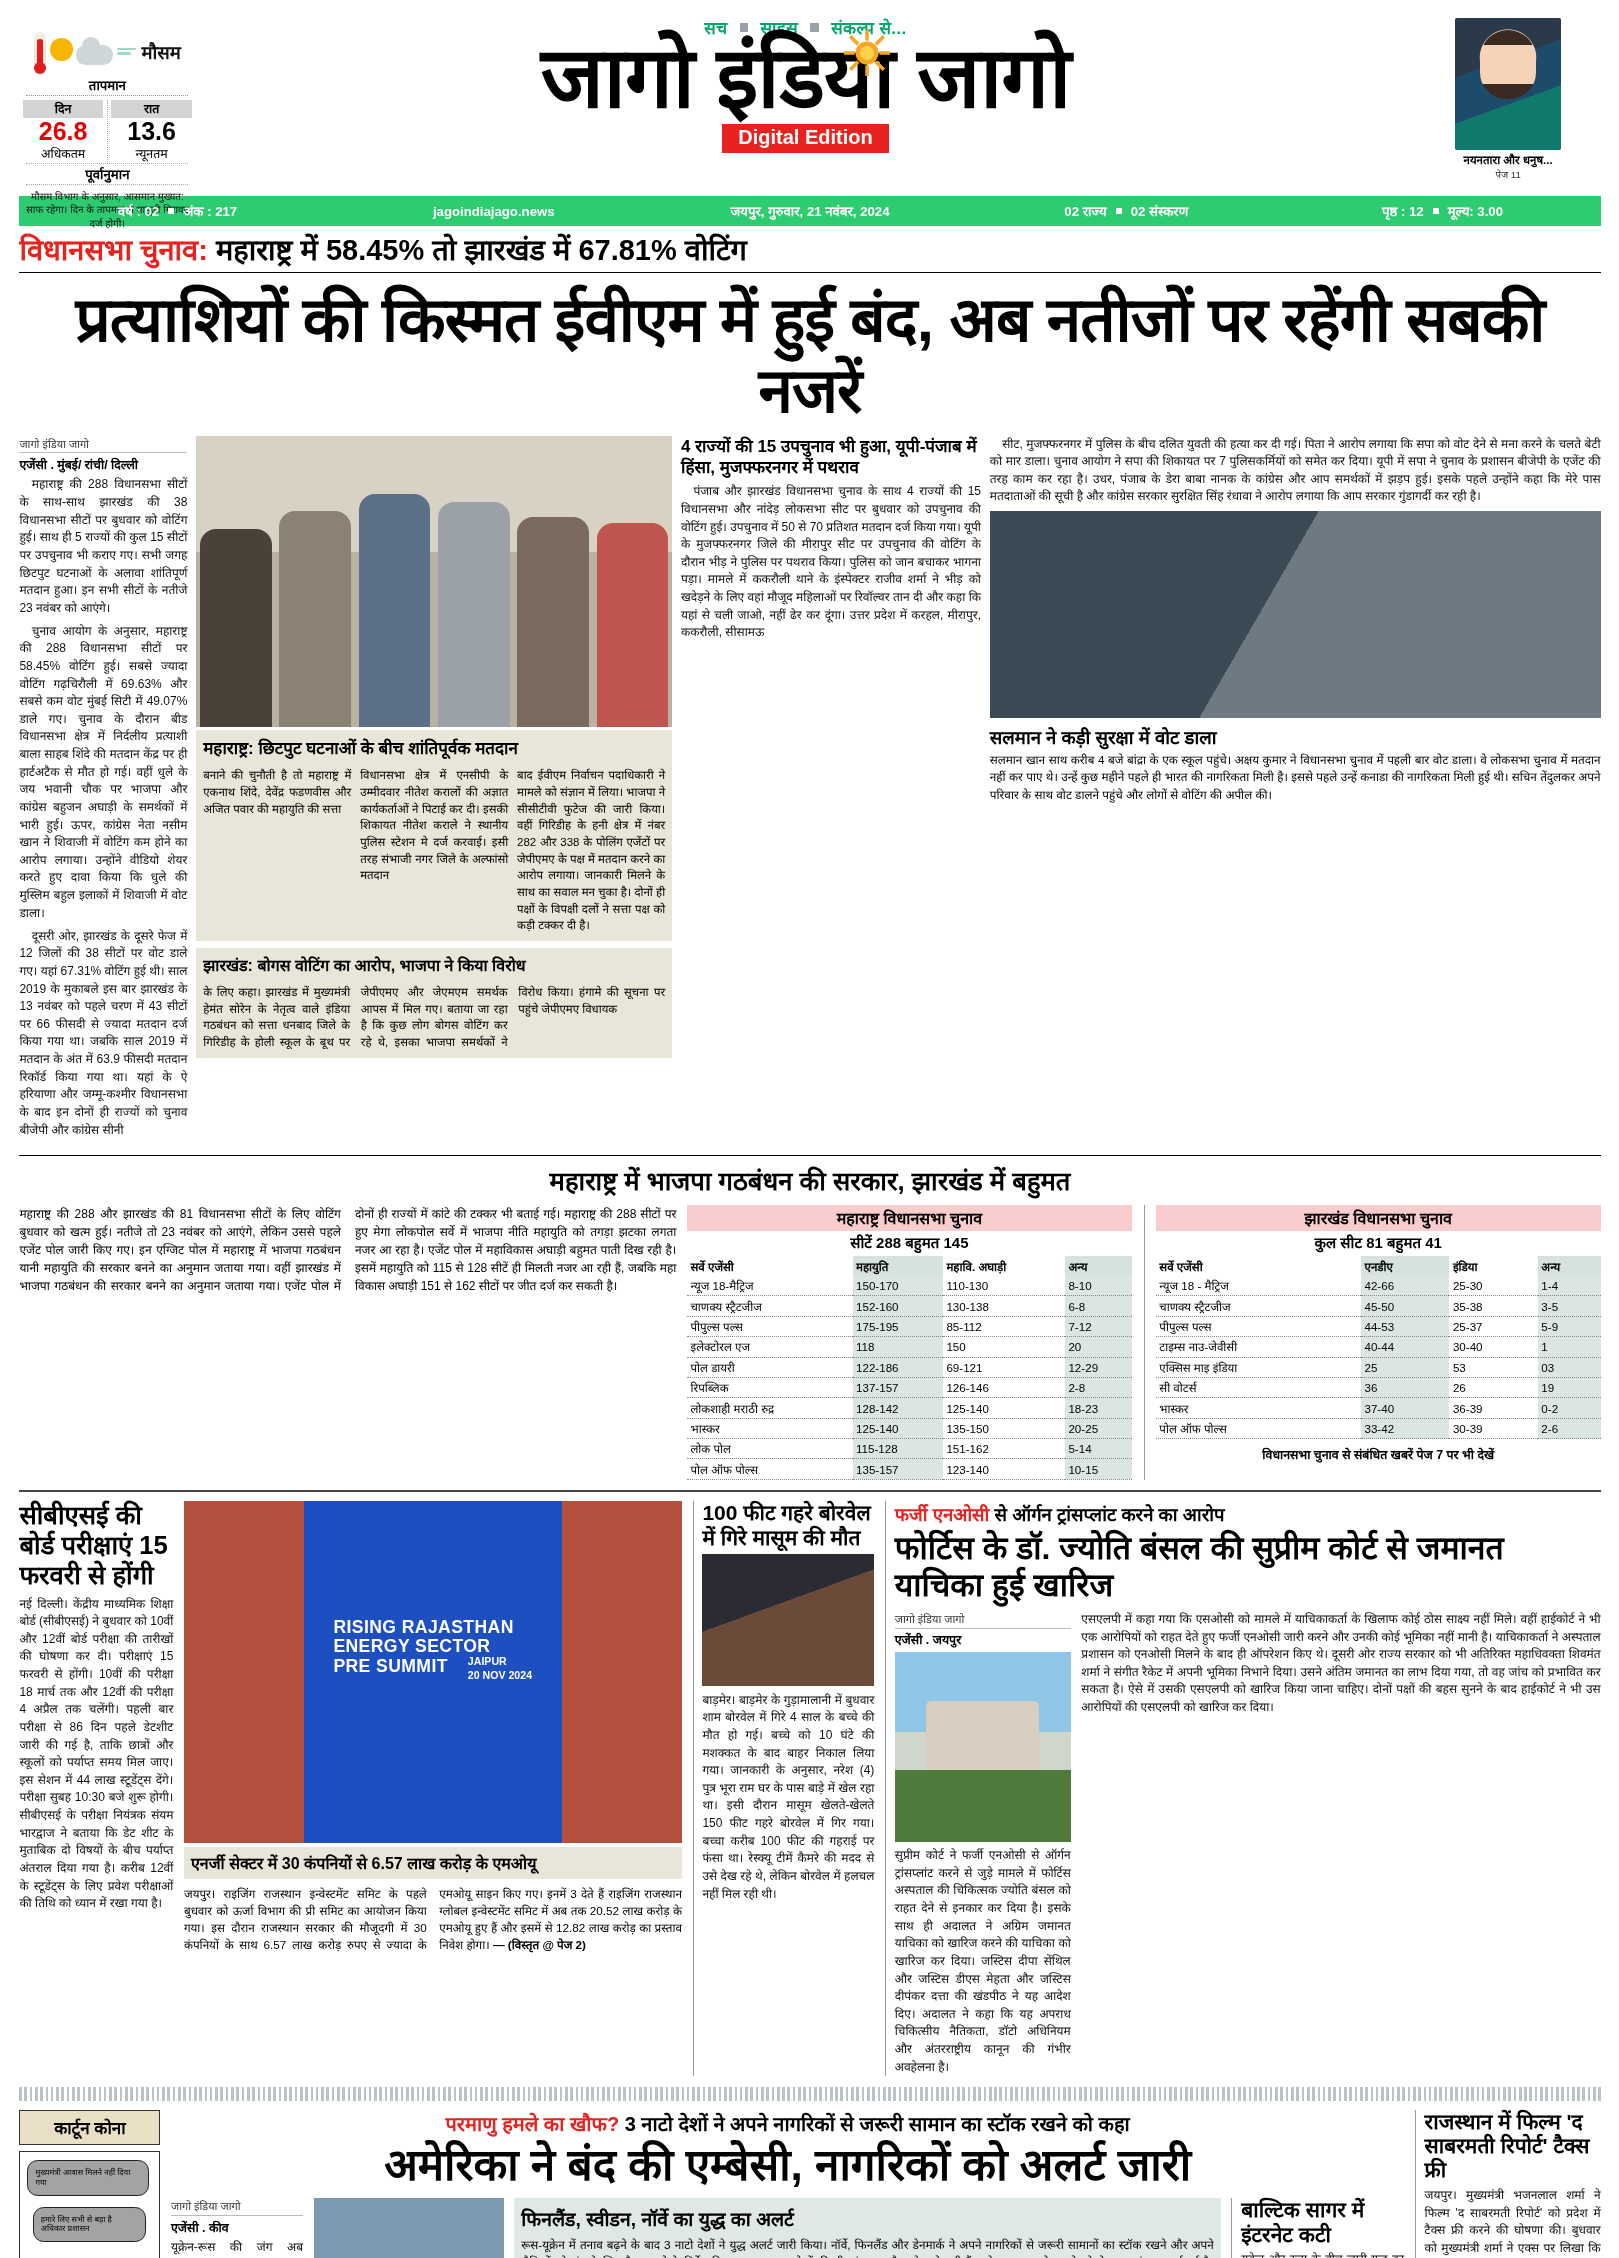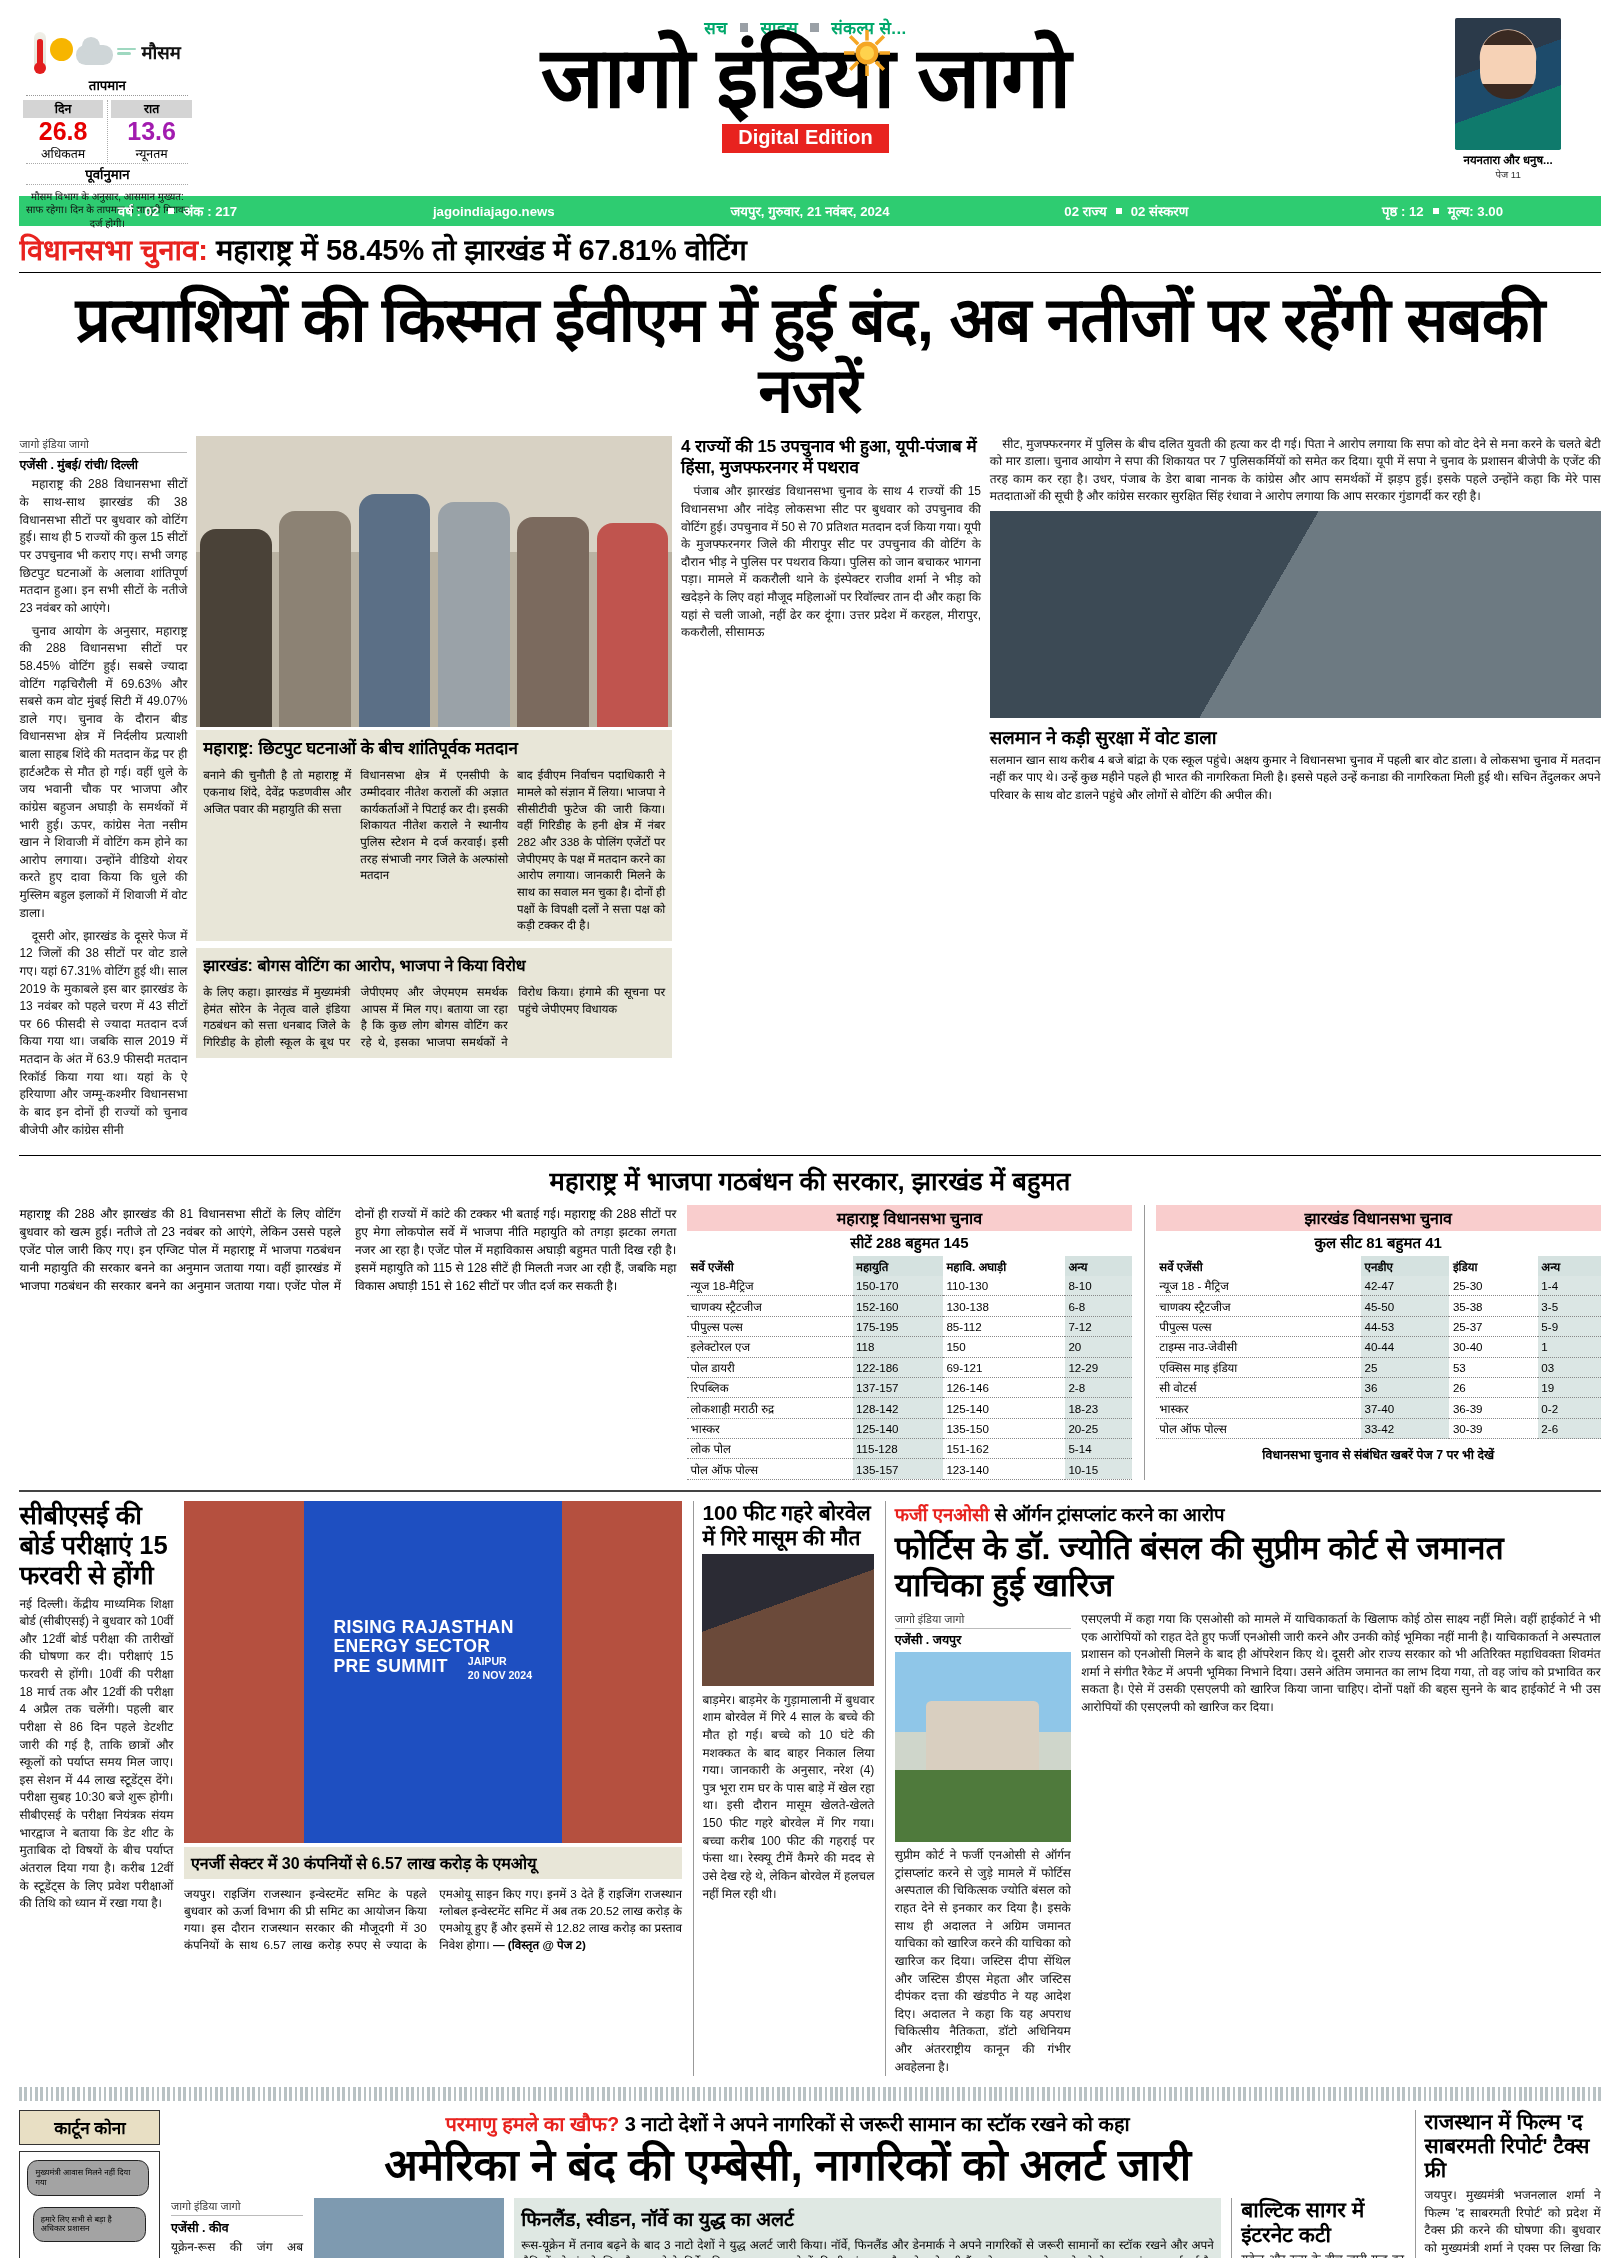--- a/index.html
+++ b/index.html
@@ -20,21 +20,21 @@
   .cloudicon:before{content:"";position:absolute;left:6.2px;top:-8px;width:17.6px;height:17.6px;border-radius:50%;background:#cfd6d8;}
   .windline{width:19.4px;height:2.6px;background:#9fd8c0;border-radius:1.8px;margin:1.8px 0;}
   .weather-word{font-size:18.5px;font-weight:bold;color:#111;margin-left:1.8px;}
   .taapman{font-size:13.2px;font-weight:bold;border-bottom:1.8px dotted #999;padding-bottom:0.9px;margin:1.8px 7px 0 7px;}
   .wx-grid{display:flex;margin-top:3.5px;}
   .wx-col{flex:1;padding:0 3.5px;}
   .wx-col.left{border-right:1.8px dotted #aaa;}
   .wx-lbl{background:#d4d4d4;font-size:12.4px;font-weight:bold;padding:0.9px 0;}
   .wx-val{font-size:25px;font-weight:bold;line-height:1.05;}
   .wx-val.day{color:#e60000;}
-  .wx-val.night{color:#a21caf;}
+  .wx-val.night{color:#000000;}
   .wx-sub{font-size:12.4px;}
   .purvanuman{font-size:13.2px;font-weight:bold;border-top:1.8px dotted #aaa;border-bottom:1.8px dotted #aaa;margin:1.8px 7px;padding:0.9px 0;}
   .wx-desc{font-size:10px;line-height:1.35;text-align:center;padding:2.6px 1.8px 0 1.8px;color:#111;}
 
   .logo-wrap{flex:1;text-align:center;position:relative;padding-top:3.5px;}
   .tagline{font-size:17px;font-weight:bold;color:#00a86b;letter-spacing:0.4px;margin-bottom:-3.5px;}
   .tagline .sep{display:inline-block;width:8.8px;height:8.8px;background:#9aa0a6;margin:0 7px;vertical-align:1.8px;}
   .logo{font-size:85px;font-weight:bold;line-height:1.02;color:#000;letter-spacing:-0.9px;position:relative;display:inline-block;}
   .sunburst{position:absolute;left:303px;top:-5.3px;width:46px;height:46px;}
   .digital{display:inline-block;background:#e8231f;color:#fff;font-size:20px;font-weight:bold;padding:2.6px 16px 3.5px 16px;margin-top:1.8px;}
@@ -391,21 +391,21 @@
                 <tr>
               <th>सर्वे एजेंसी</th>
               <th>एनडीए</th>
               <th>इंडिया</th>
               <th>अन्य</th>
             </tr>
               </thead>
             <tbody>
                 <tr>
                   <td>न्यूज 18 - मैट्रिज</td>
-                  <td>42-47</td>
+                  <td>42-66</td>
                   <td>25-30</td>
                   <td>1-4</td>
                 </tr>
                 <tr>
                   <td>चाणक्य स्ट्रैटजीज</td>
                   <td>45-50</td>
                   <td>35-38</td>
                   <td>3-5</td>
                 </tr>
                 <tr>

